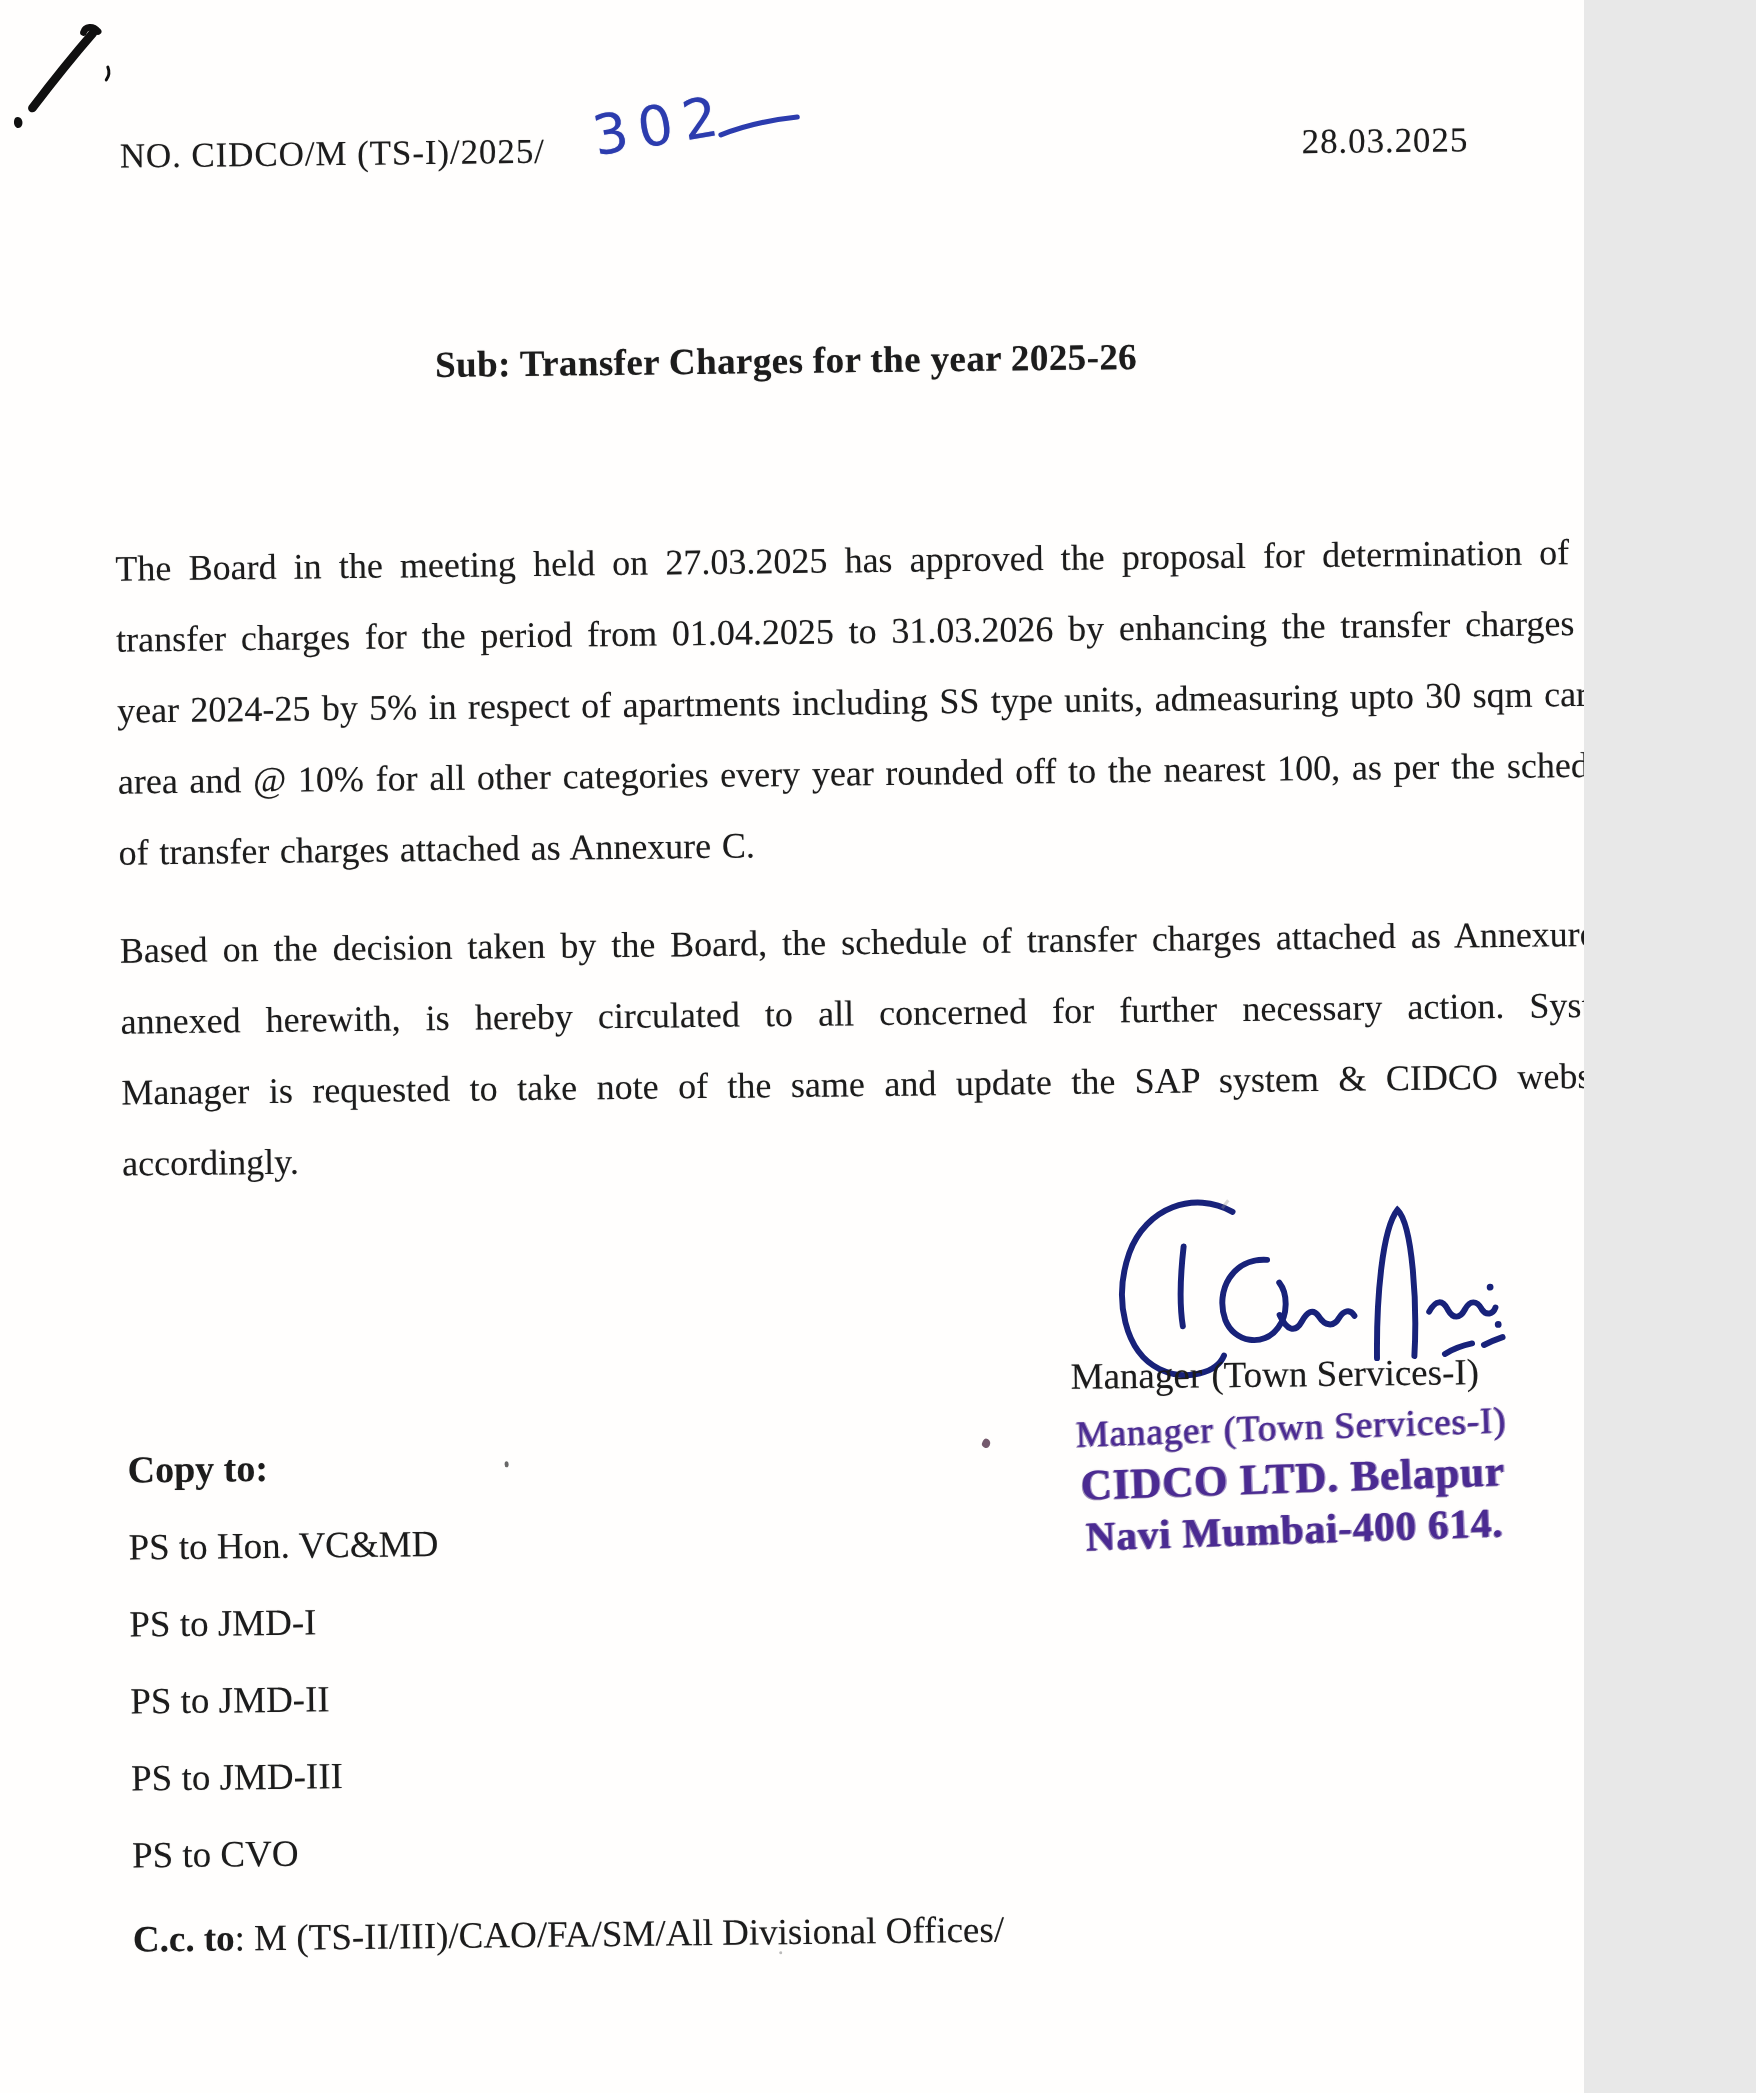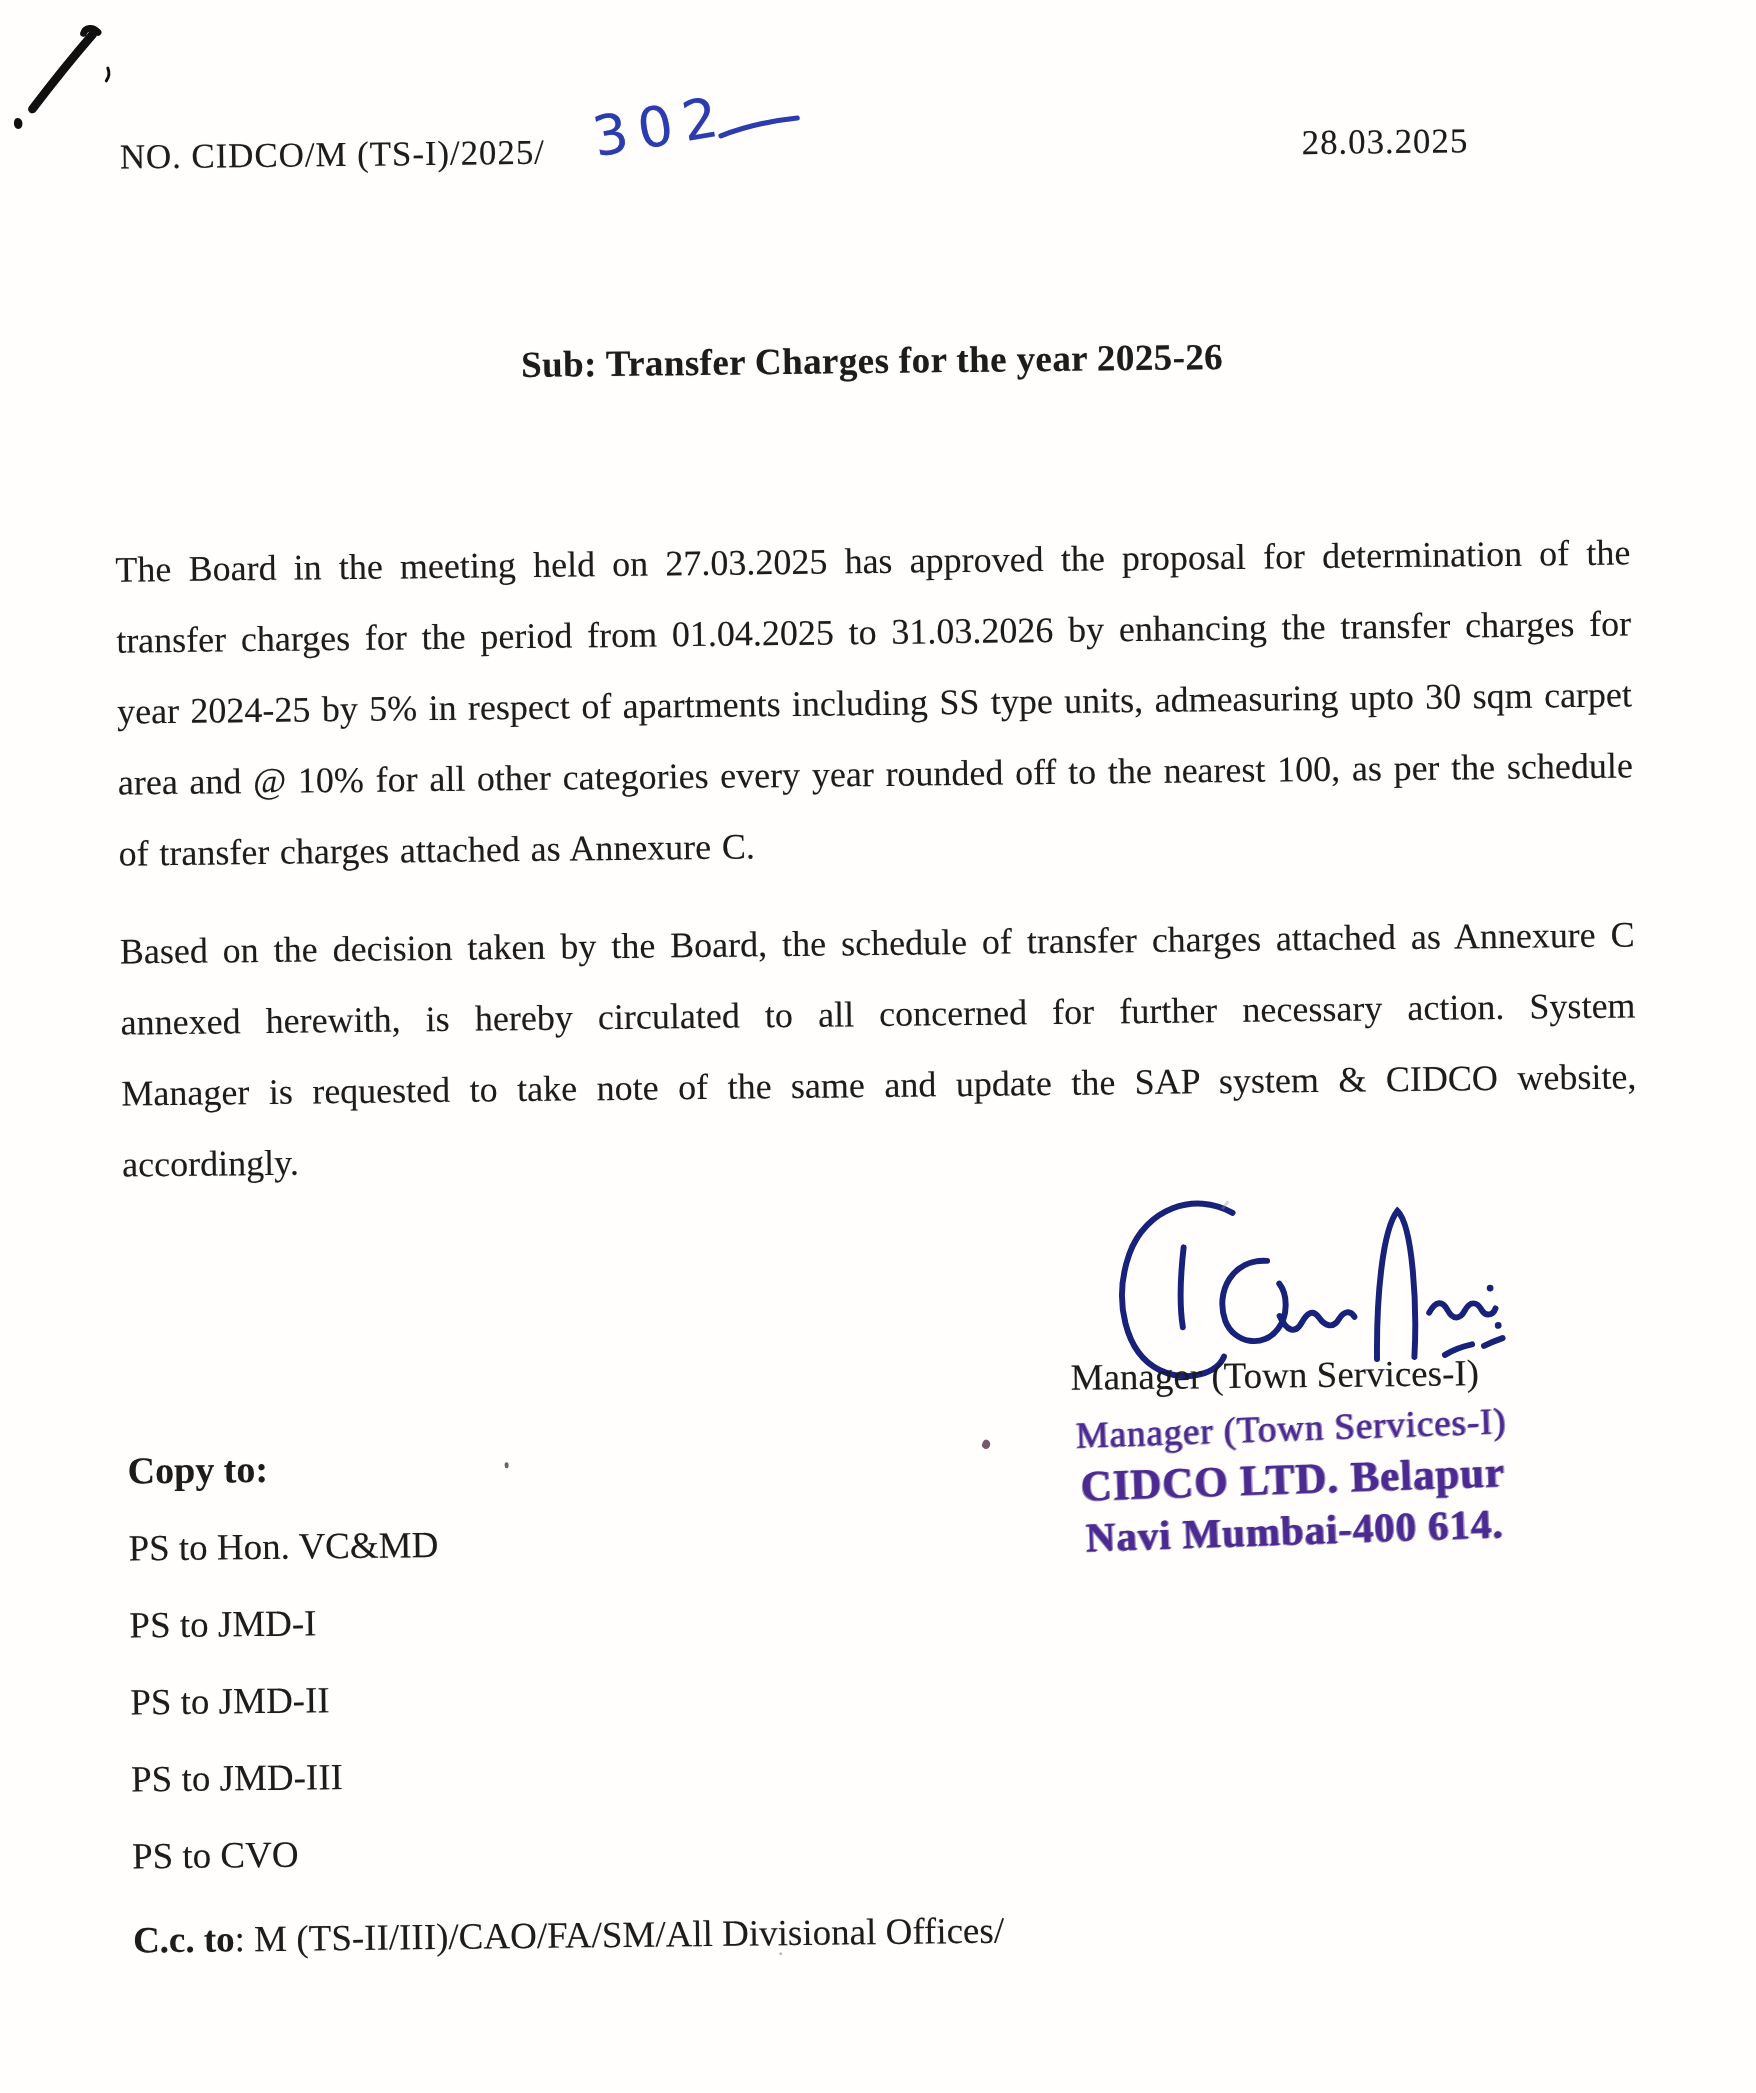--- a/index.html
+++ b/index.html
@@ -1,18 +1,18 @@
 <!DOCTYPE html>
 <html style="font-size:13.6px"><head>
 <meta charset="utf-8">
 <style>
   html,body{margin:0;padding:0;background:#e8e8e8;}
   .page{
     position:relative;
-    width:1756px;height:2094px;
+    width:1584px;height:2094px;
     background:#fffefd;
     overflow:hidden;
     font-family:"Liberation Serif", serif;
     color:#1c1c1c;
   }
   .sheet{position:absolute;inset:0;transform:rotate(-0.65deg);transform-origin:50% 42%;}
   .txt{position:absolute;white-space:nowrap;}
   .ref{left:128px;top:129px;font-size:35px;letter-spacing:0.9px;text-shadow:0 0 0.9px rgba(0,0,0,.35);}
   .ref-hand{
     left:601px;top:92px;font-size:55px;

